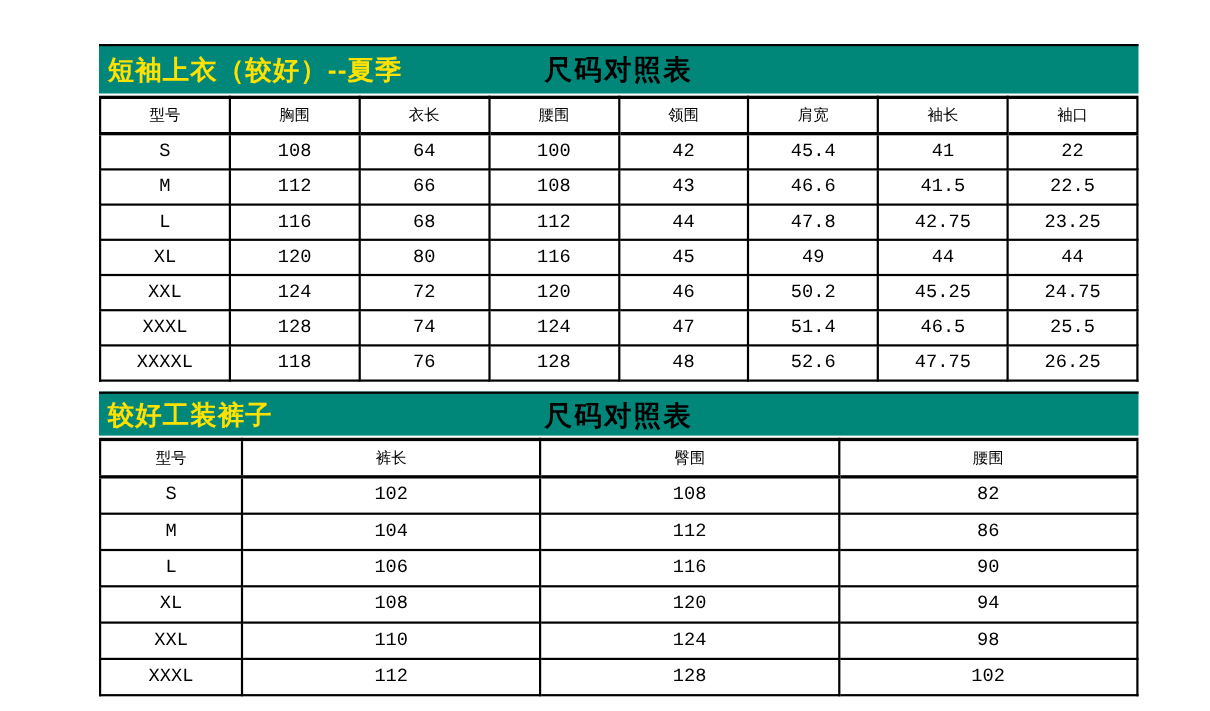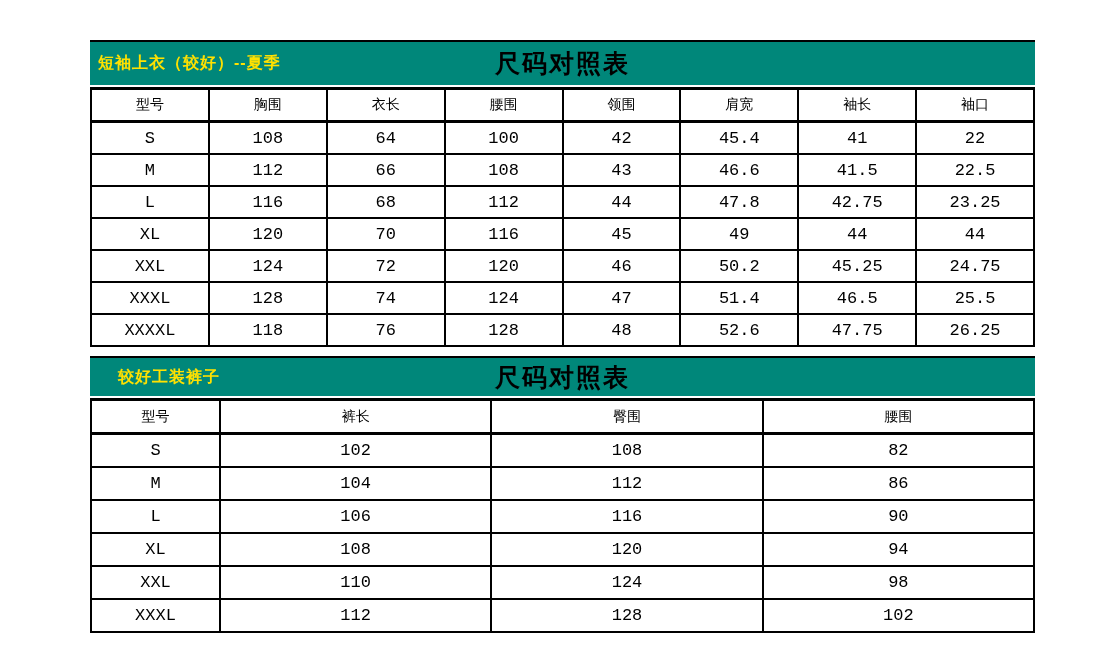--- a/index.html
+++ b/index.html
@@ -27,28 +27,28 @@
     box-sizing: border-box;
     position: relative;
     width: 100%;
     background: #00877a;
     border-top: 2px solid #000000;
     display: flex;
     align-items: center;
     margin-bottom: 2px;
   }
   .section-shirt .title-band { height: 45px; }
-  .section-pants .title-band { height: 40px; padding-left: 20px; }
+  .section-pants .title-band { height: 40px; }
 
   .band-title {
     position: relative;
     z-index: 2;
     color: #ffe100;
     font-weight: bold;
-    font-size: 16px;
+    font-size: 24px;
     padding-left: 8px;
     font-family: "Liberation Sans", "DejaVu Sans", sans-serif;
     letter-spacing: 1px;
     white-space: nowrap;
   }
   .band-subtitle {
     position: absolute;
     left: 0;
     right: 0;
     text-align: center;
@@ -138,21 +138,21 @@
             <td>68</td>
             <td>112</td>
             <td>44</td>
             <td>47.8</td>
             <td>42.75</td>
             <td>23.25</td>
           </tr>
           <tr>
             <td>XL</td>
             <td>120</td>
-            <td>70</td>
+            <td>80</td>
             <td>116</td>
             <td>45</td>
             <td>49</td>
             <td>44</td>
             <td>44</td>
           </tr>
           <tr>
             <td>XXL</td>
             <td>124</td>
             <td>72</td>

